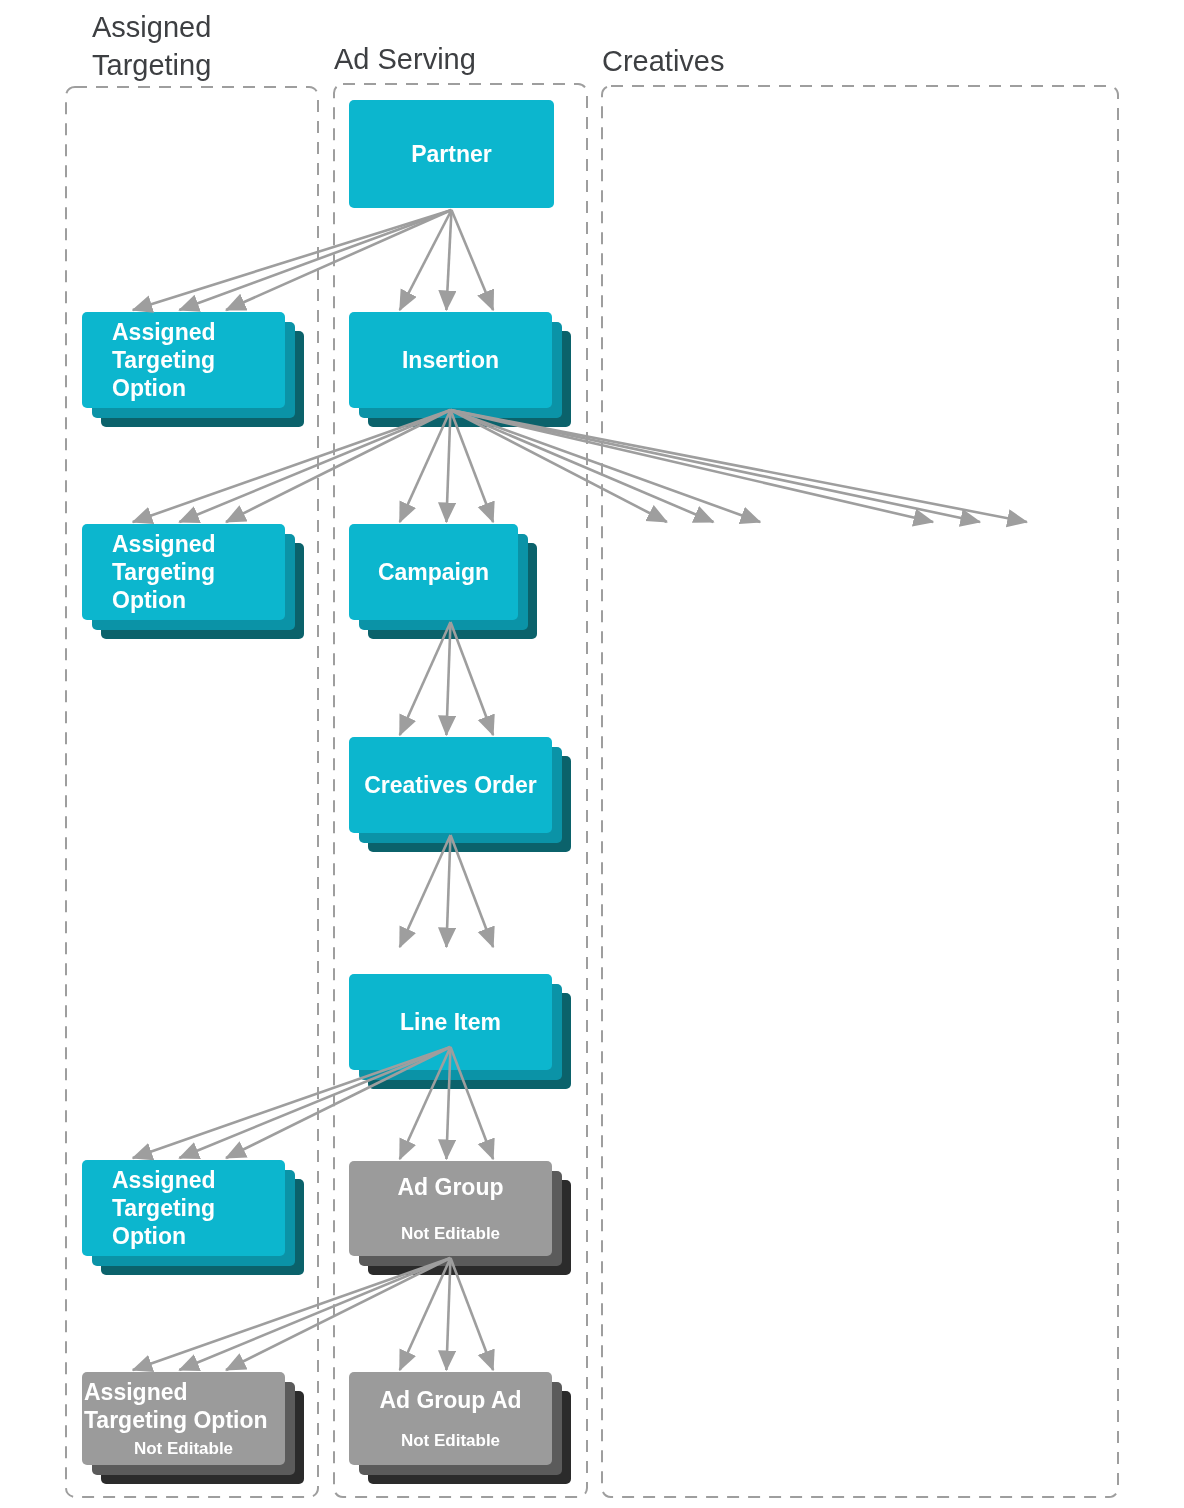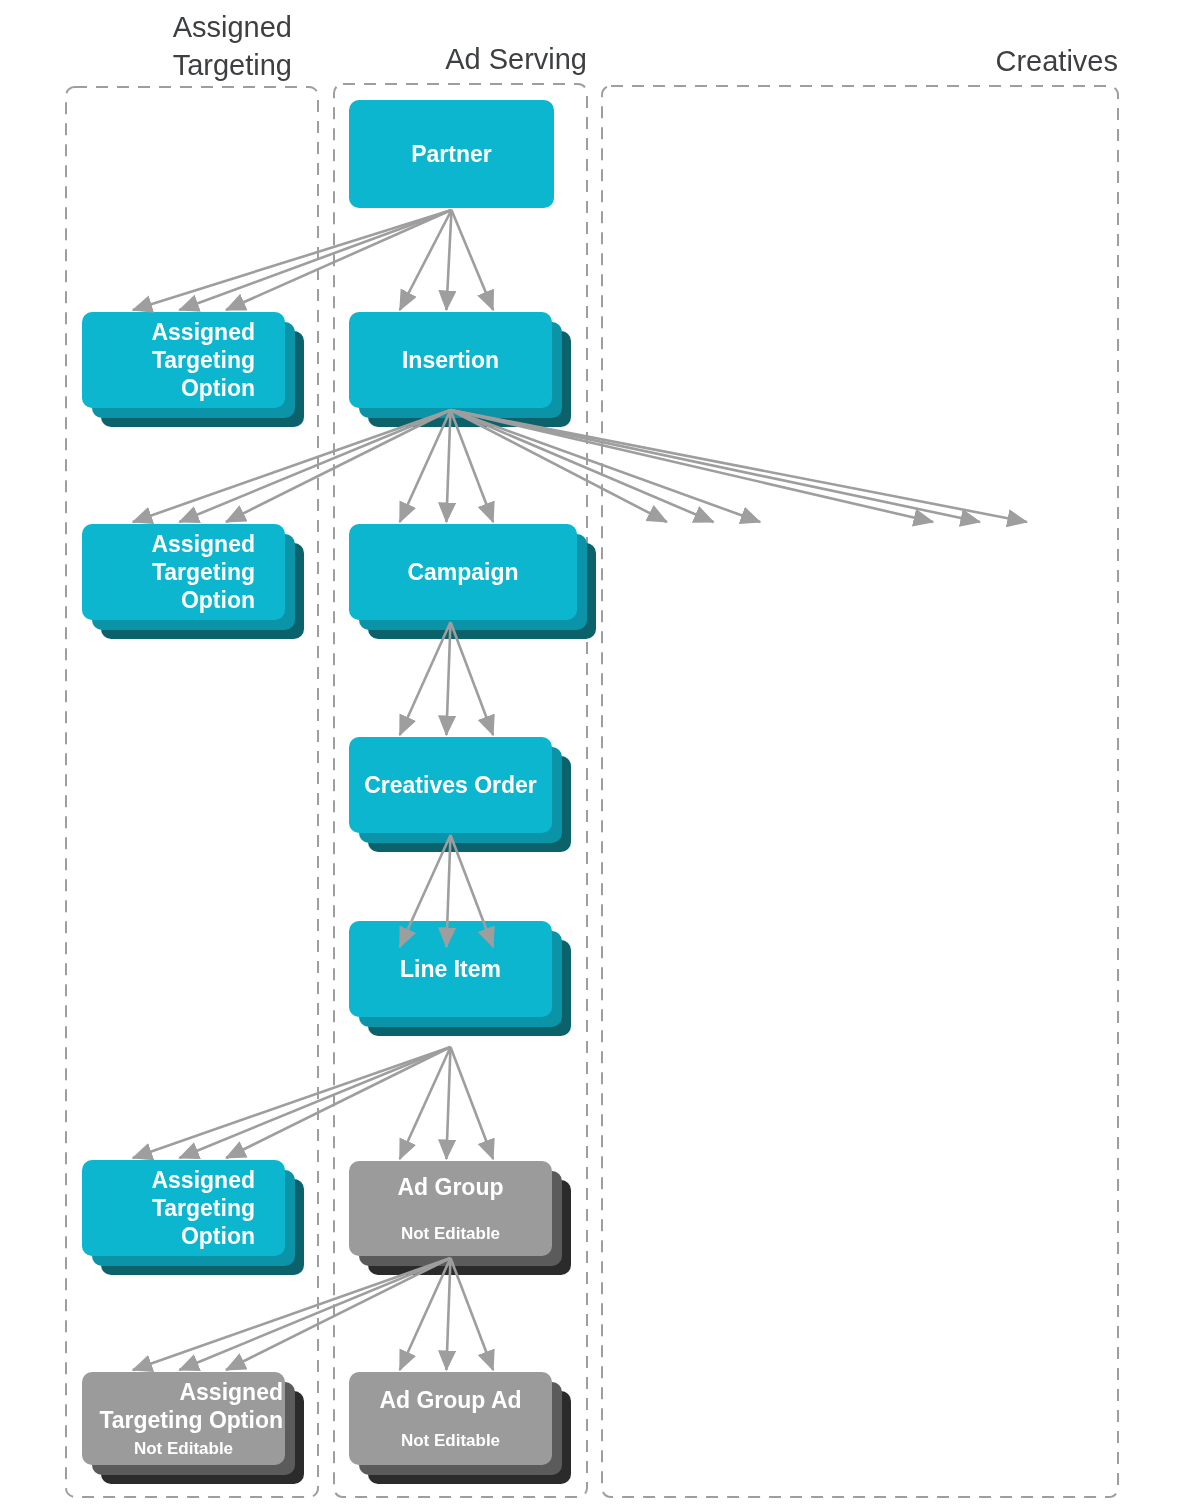--- a/index.html
+++ b/index.html
@@ -7,24 +7,24 @@
     --node-gray:#9b9b9b; --node-gray-layer2:#5b5b5b; --node-gray-layer3:#2b2b2b;
     --arrow:#9e9e9e; --column-border:#9e9e9e; --header-text:#3d3f42; --node-text:#ffffff;
   }
   html,body{margin:0;padding:0;background:#ffffff;}
   body{font-family:"Liberation Sans",sans-serif;}
   .canvas{position:relative;width:1184px;height:1508px;background:#ffffff;overflow:hidden;}
   .layer{position:absolute;left:0;top:0;width:1184px;height:1508px;}
   #columns-svg{z-index:0;}
   #edges-svg{z-index:3;pointer-events:none;}
   .col-rect{fill:none;stroke:var(--column-border);stroke-width:2;stroke-dasharray:12 9;}
-  .col-header{position:absolute;z-index:1;text-align:right;font-size:29px;line-height:1.32;
+  .col-header{position:absolute;z-index:1;text-align:left;font-size:29px;line-height:1.32;
     color:var(--header-text);font-weight:400;}
-  .node{position:absolute;z-index:2;border-radius:10px;color:var(--node-text);font-weight:bold;
-    display:flex;flex-direction:column;align-items:center;justify-content:center;text-align:right;}
+  .node{position:absolute;z-index:2;border-radius:5px;color:var(--node-text);font-weight:bold;
+    display:flex;flex-direction:column;align-items:center;justify-content:center;text-align:left;}
   .node.cyan{background:var(--node-cyan);
     box-shadow:10px 10px 0 var(--node-cyan-layer2),19px 19px 0 var(--node-cyan-layer3);}
   .node.gray{background:var(--node-gray);
     box-shadow:10px 10px 0 var(--node-gray-layer2),19px 19px 0 var(--node-gray-layer3);}
   .node.single{box-shadow:none;}
   .node .label{font-size:23px;line-height:1.22;}
   .node.narrow .label{padding:0 30px;}
   .node .sublabel{font-size:17px;margin-top:16px;}
   .node.gap-lg .sublabel{margin-top:22px;}
   .node.tight .sublabel{margin-top:5px;}
@@ -56,31 +56,31 @@
   </div>
 
   <div class="node cyan" style="left:349px;top:312px;width:203px;height:96px">
     <div class="label">Insertion</div>
   </div>
 
   <div class="node cyan narrow" style="left:82px;top:524px;width:203px;height:96px">
     <div class="label">Assigned Targeting Option</div>
   </div>
 
-  <div class="node cyan" style="left:349px;top:524px;width:228px;height:96px">
+  <div class="node cyan" style="left:349px;top:524px;width:169px;height:96px">
     <div class="label">Campaign</div>
   </div>
 
 
 
   <div class="node cyan" style="left:349px;top:737px;width:203px;height:96px">
     <div class="label">Creatives Order</div>
   </div>
 
-  <div class="node cyan" style="left:349px;top:921px;width:203px;height:96px">
+  <div class="node cyan" style="left:349px;top:974px;width:203px;height:96px">
     <div class="label">Line Item</div>
   </div>
 
   <div class="node cyan narrow" style="left:82px;top:1160px;width:203px;height:96px">
     <div class="label">Assigned Targeting Option</div>
   </div>
 
   <div class="node gray gap-lg" style="left:349px;top:1161px;width:203px;height:95px">
     <div class="label">Ad Group</div>
     <div class="sublabel">Not Editable</div>

